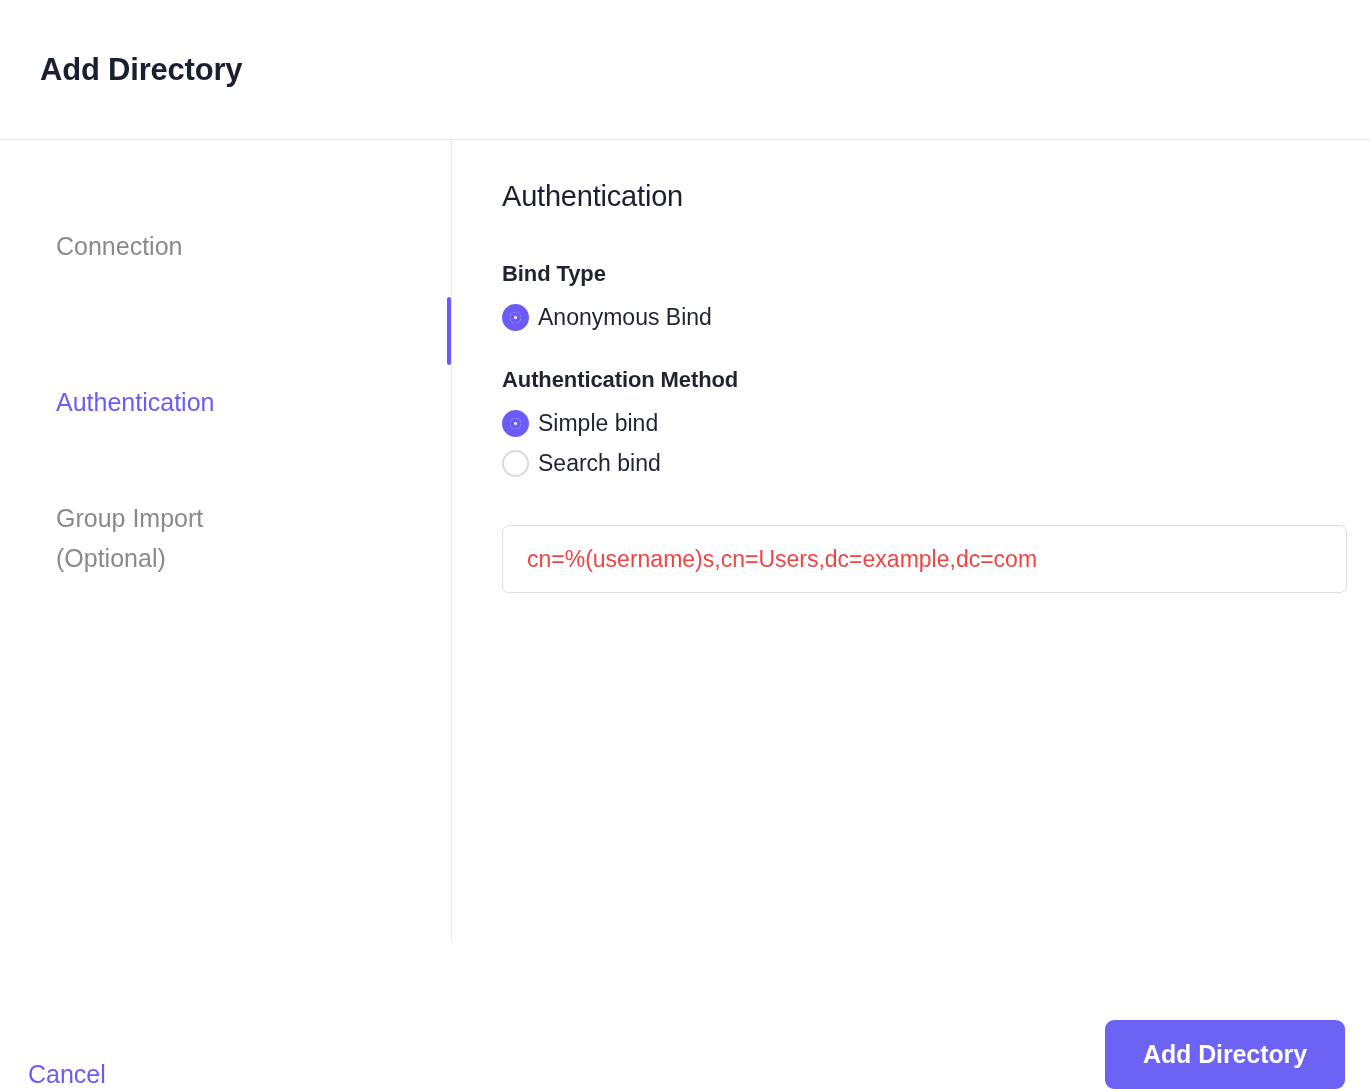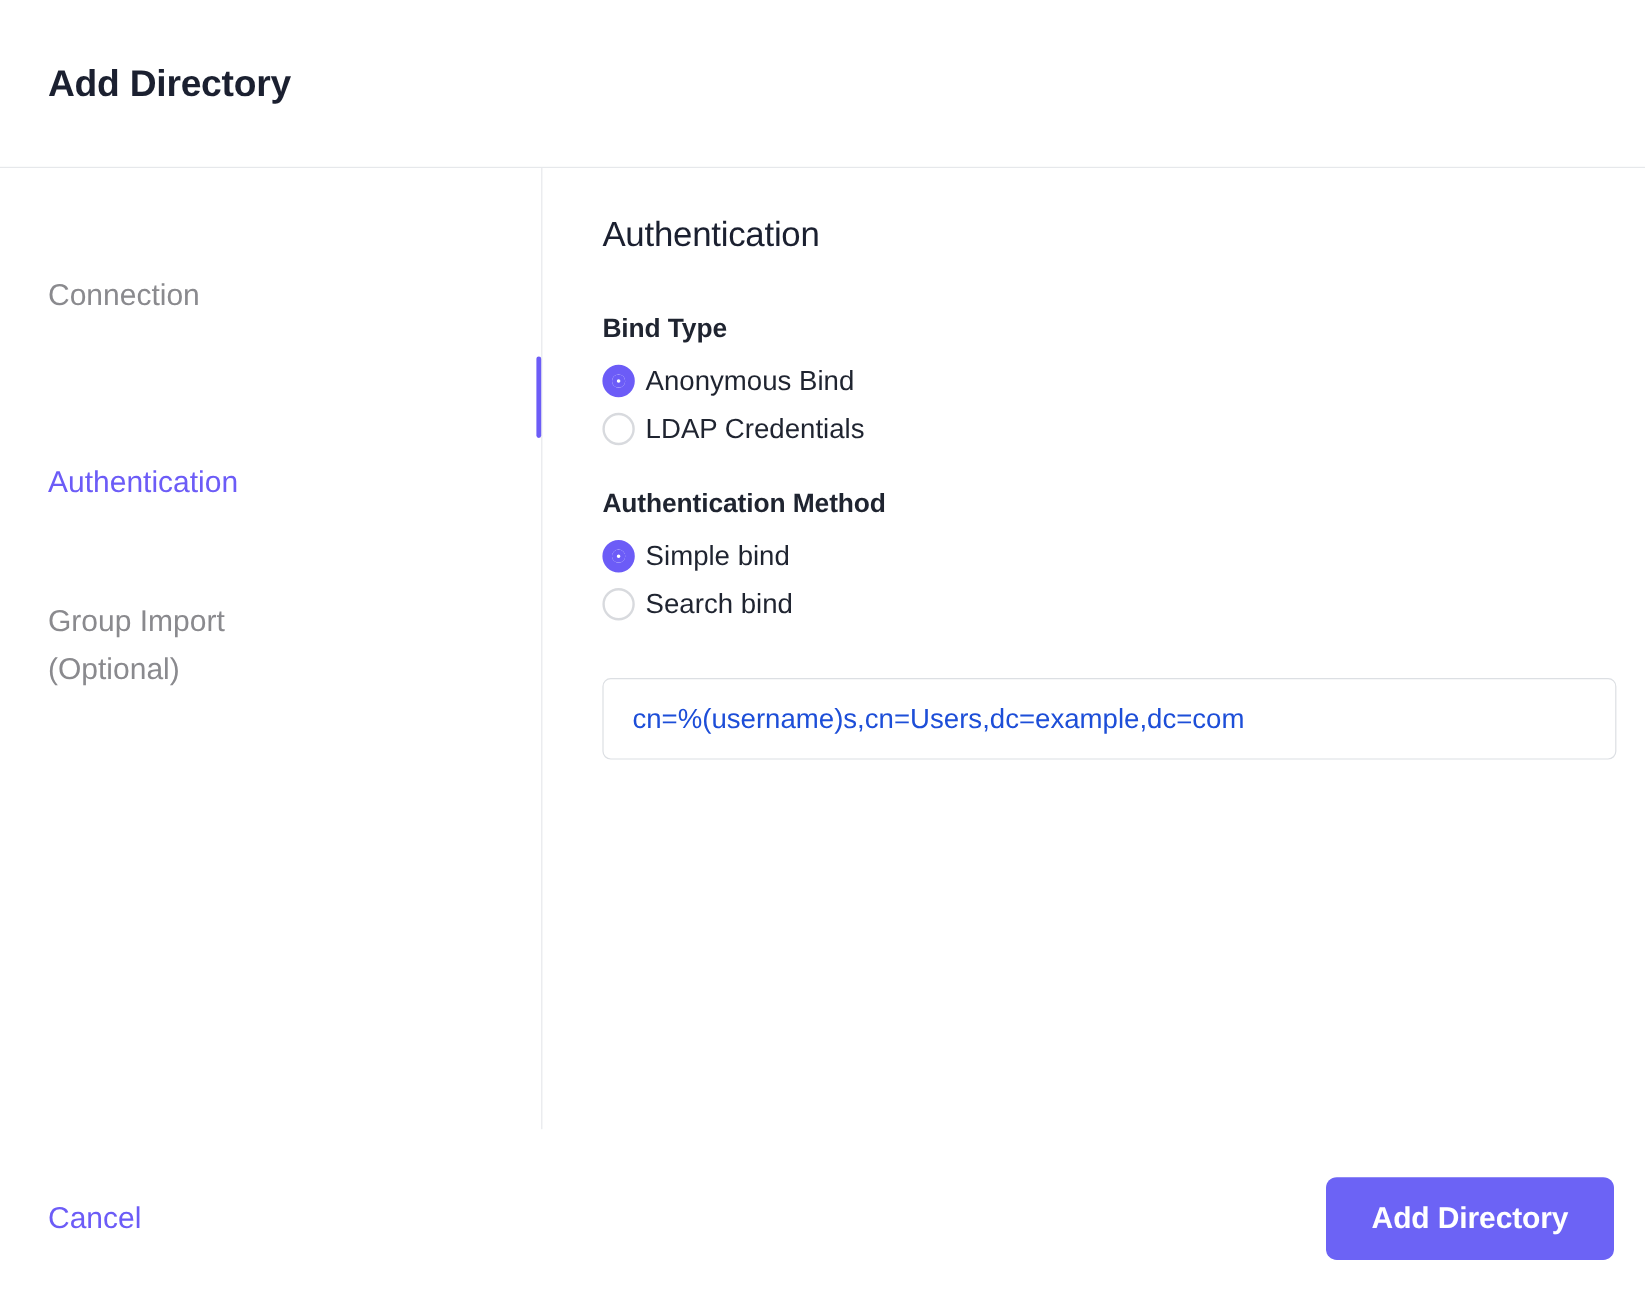--- a/index.html
+++ b/index.html
@@ -45,21 +45,21 @@
     display: flex;
     position: relative;
     min-height: 0;
   }
 
   
   .sidebar {
     width: 452px;
     flex: 0 0 452px;
     position: relative;
-    padding: 46px 0 0 0;
+    padding: 46px 0 0 16px;
   }
 
   .sidebar-divider {
     position: absolute;
     left: 451px;
     top: 0;
     width: 1px;
     height: 801px;
     background: #e6e8eb;
   }
@@ -149,35 +149,35 @@
   .text-input {
     display: block;
     width: 845px;
     height: 68px;
     border: 1px solid #dcdfe3;
     border-radius: 7px;
     background: #ffffff;
     padding: 0 24px;
     font-family: "Liberation Sans", sans-serif;
     font-size: 23px;
-    color: #1d4ed8;
+    color: #ef4444;
     outline: none;
   }
 
   .field-group.dn { margin-top: 42px; }
   .field-group.dn .field-label { margin-bottom: 16px; }
 
   
   .dialog-footer {
     flex: 0 0 148px;
     height: 148px;
     display: flex;
-    align-items: center;
+    align-items: flex-end;
     justify-content: space-between;
-    padding: 0 26px 0 40px;
+    padding: 0 26px 0 28px;
   }
 
   .cancel-button {
     background: none;
     border: none;
     padding: 0;
     font-family: "Liberation Sans", sans-serif;
     font-size: 25px;
     color: #6c5cf7;
     cursor: pointer;
@@ -231,24 +231,20 @@
       <div class="section-title">Authentication</div>
 
       <div class="field-group">
         <div class="field-label">Bind Type</div>
 
         <div class="radio-row">
           <span class="radio-mark checked"></span>
           <span class="radio-label">Anonymous Bind</span>
         </div>
 
-        <div class="radio-row">
-          <span class="radio-mark"></span>
-          <span class="radio-label">LDAP Credentials</span>
-        </div>
       </div>
 
       <div class="field-group">
         <div class="field-label">Authentication Method</div>
 
         <div class="radio-row">
           <span class="radio-mark checked"></span>
           <span class="radio-label">Simple bind</span>
         </div>
 

